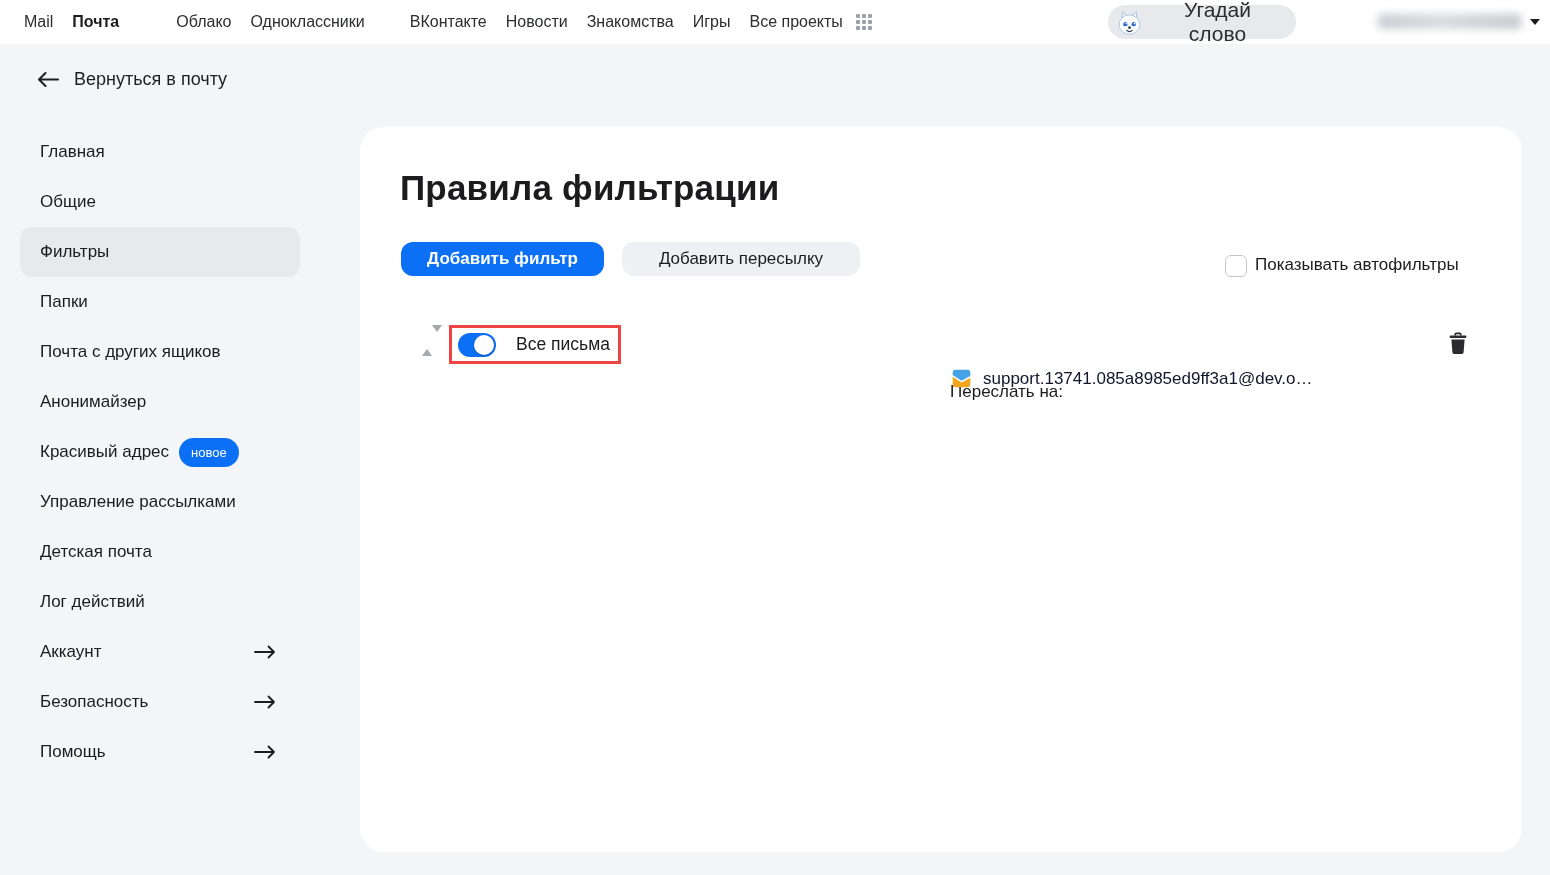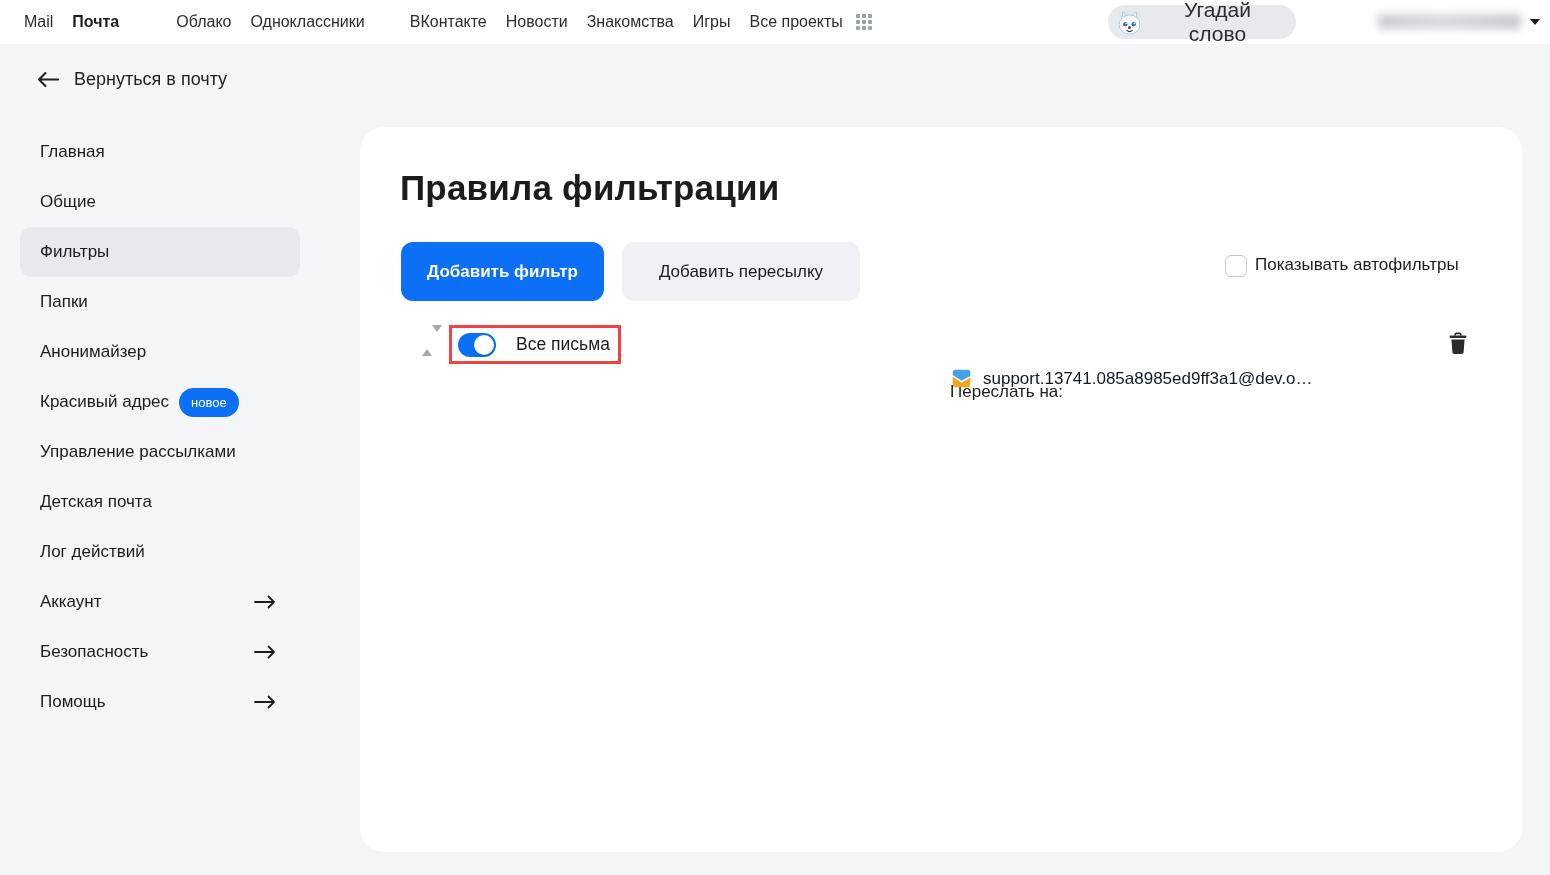--- a/index.html
+++ b/index.html
@@ -91,21 +91,21 @@
     position: absolute; left: 360px; top: 127px;
     width: 1162px; height: 725px;
     background: #ffffff; border-radius: 24px;
   }
   .page-title {
     position: absolute; left: 40px; top: 41px;
     font-size: 35px; font-weight: 700; color: #1c1c1e;
     letter-spacing: 0.2px;
   }
   .btn {
-    position: absolute; top: 115px; height: 59px;
+    position: absolute; top: 115px; height: 34px;
     border: none; border-radius: 12px;
     font-family: inherit; font-size: 17px; cursor: pointer;
   }
   .btn-primary {
     left: 41px; width: 203px;
     background: #0b70f5; color: #ffffff; font-weight: 700;
   }
   .btn-secondary {
     left: 262px; width: 238px;
     background: #eef0f3; color: #1c1c1e; font-weight: 500;
@@ -239,20 +239,25 @@
           <span>Фильтры</span>
         </span>
     </div>
     <div class="side-item">
       <span class="item-left">
           <span>Папки</span>
         </span>
     </div>
     <div class="side-item">
       <span class="item-left">
+          <span>Почта с других ящиков</span>
+        </span>
+    </div>
+    <div class="side-item">
+      <span class="item-left">
           <span>Анонимайзер</span>
         </span>
     </div>
     <div class="side-item">
       <span class="item-left">
         <span>Красивый адрес</span>
         <span class="badge-new">новое</span>
       </span>
     </div>
     <div class="side-item">

